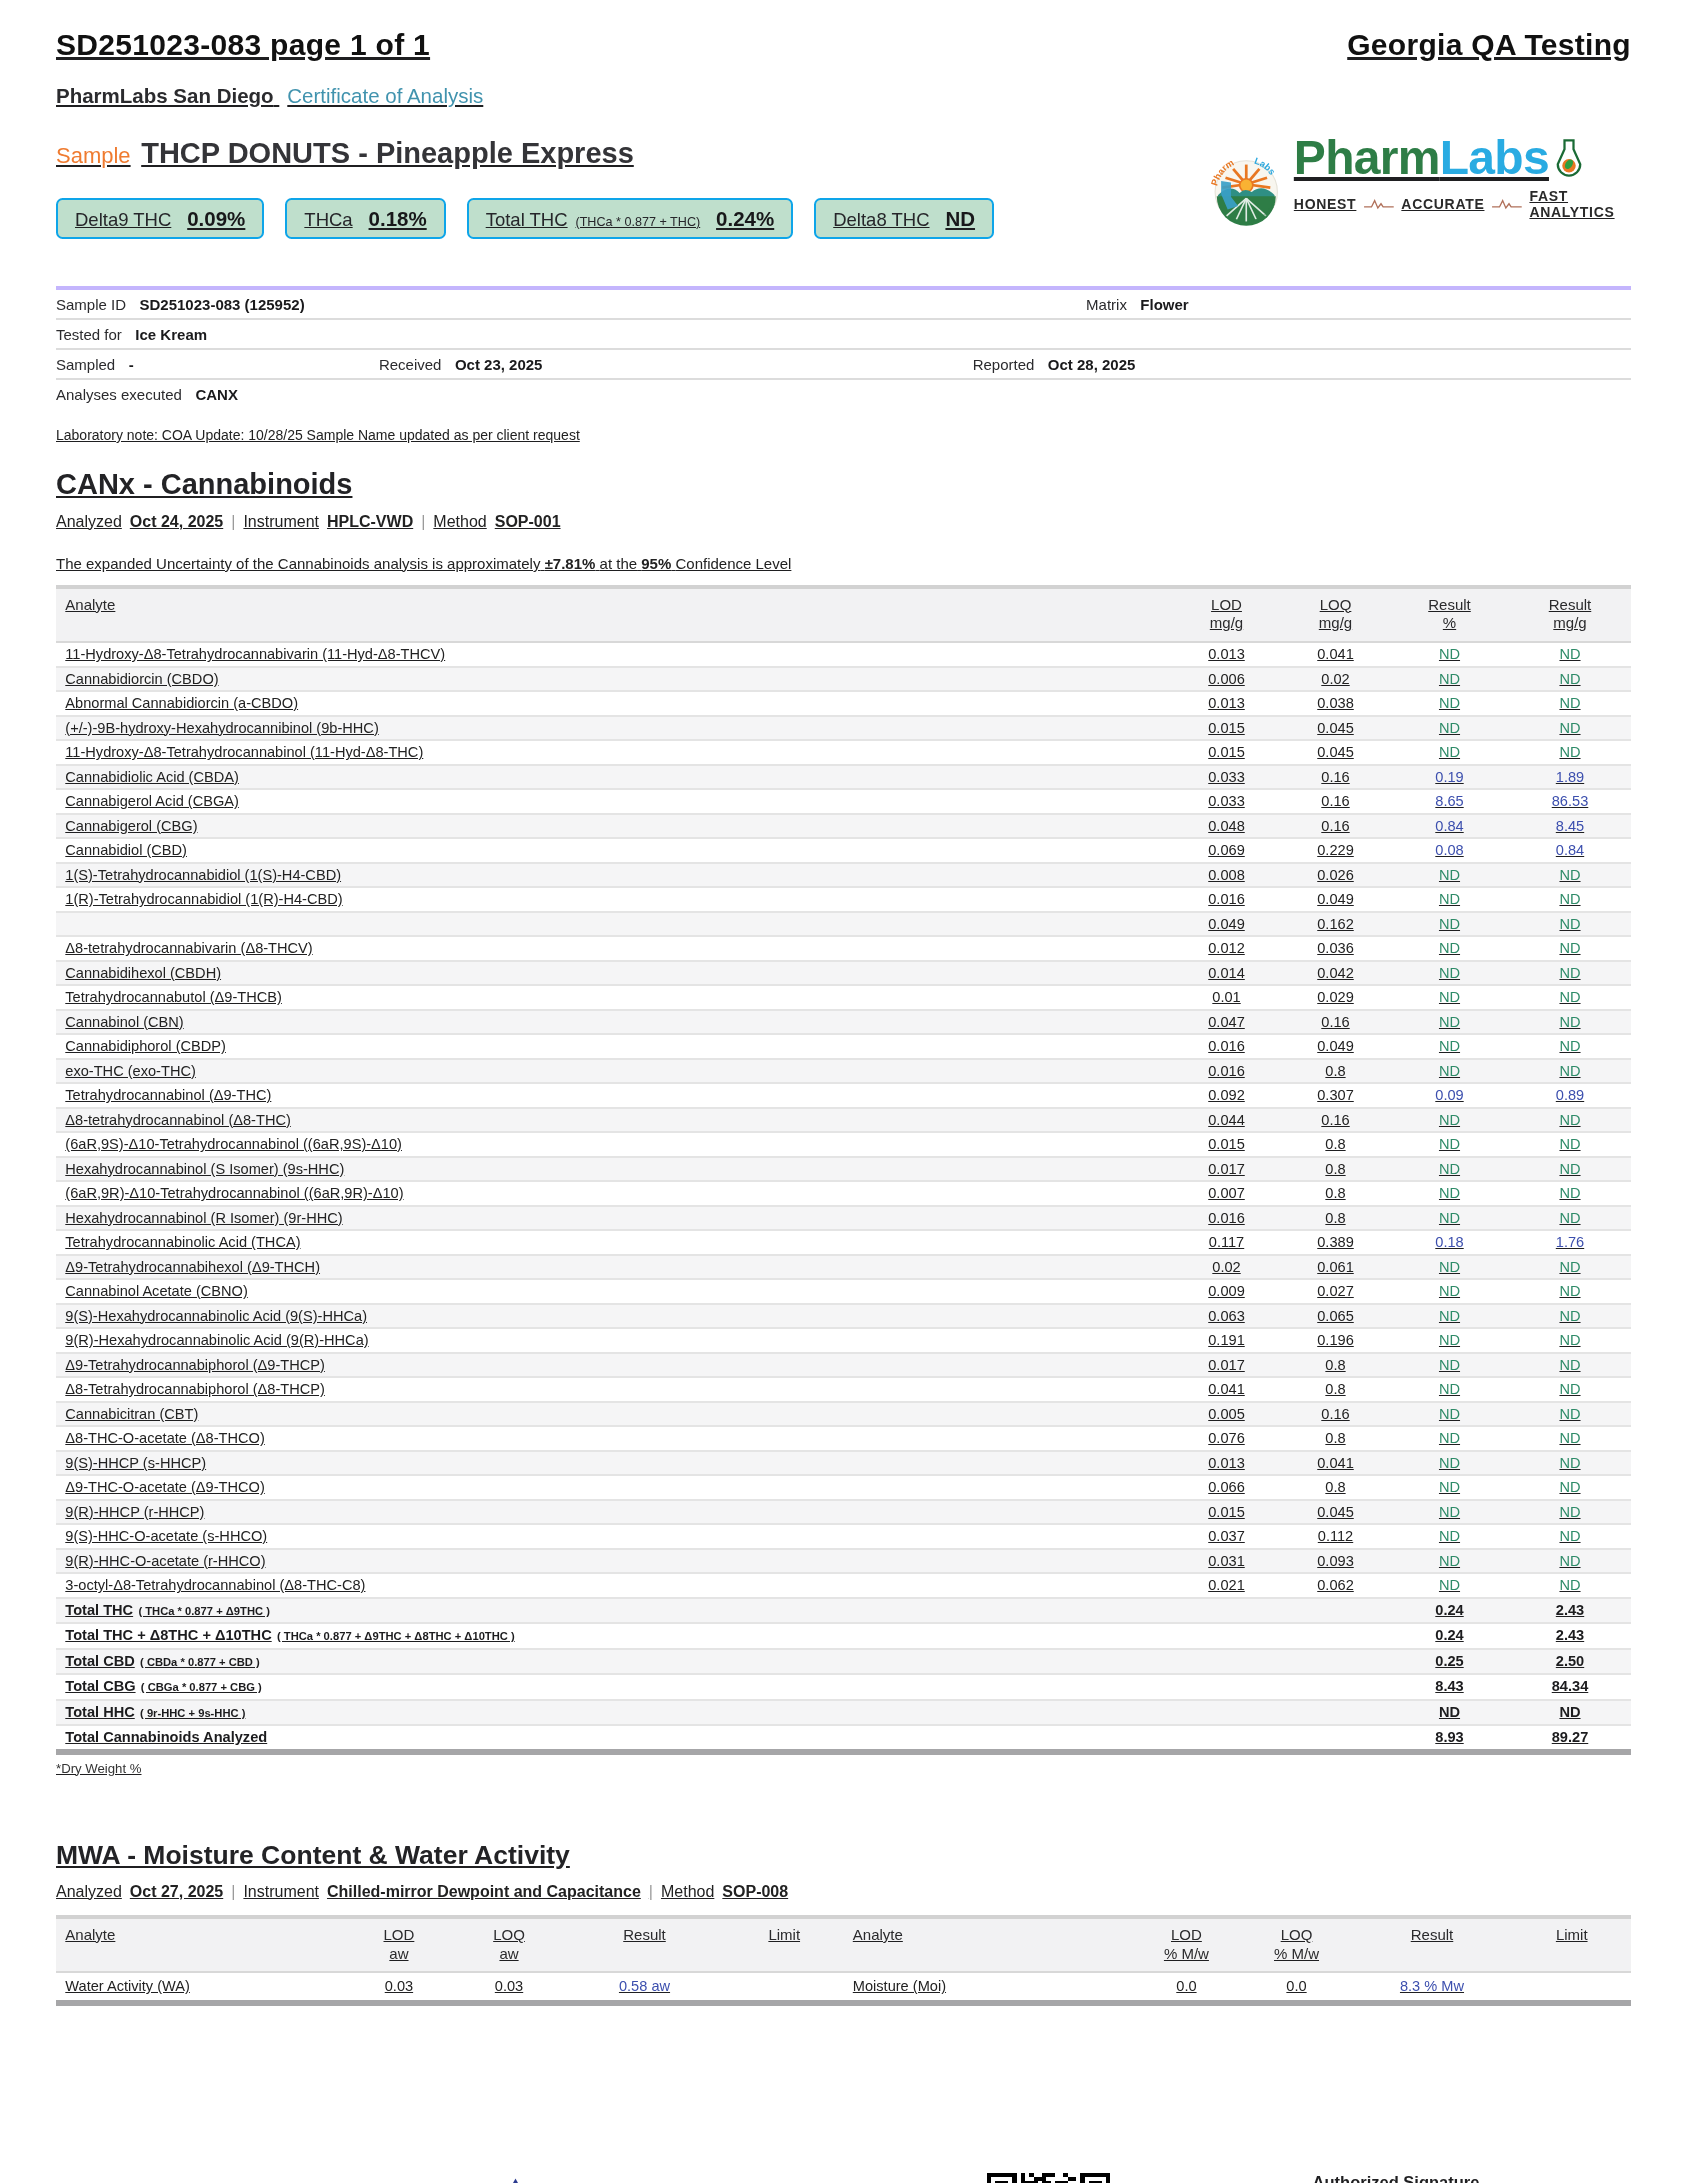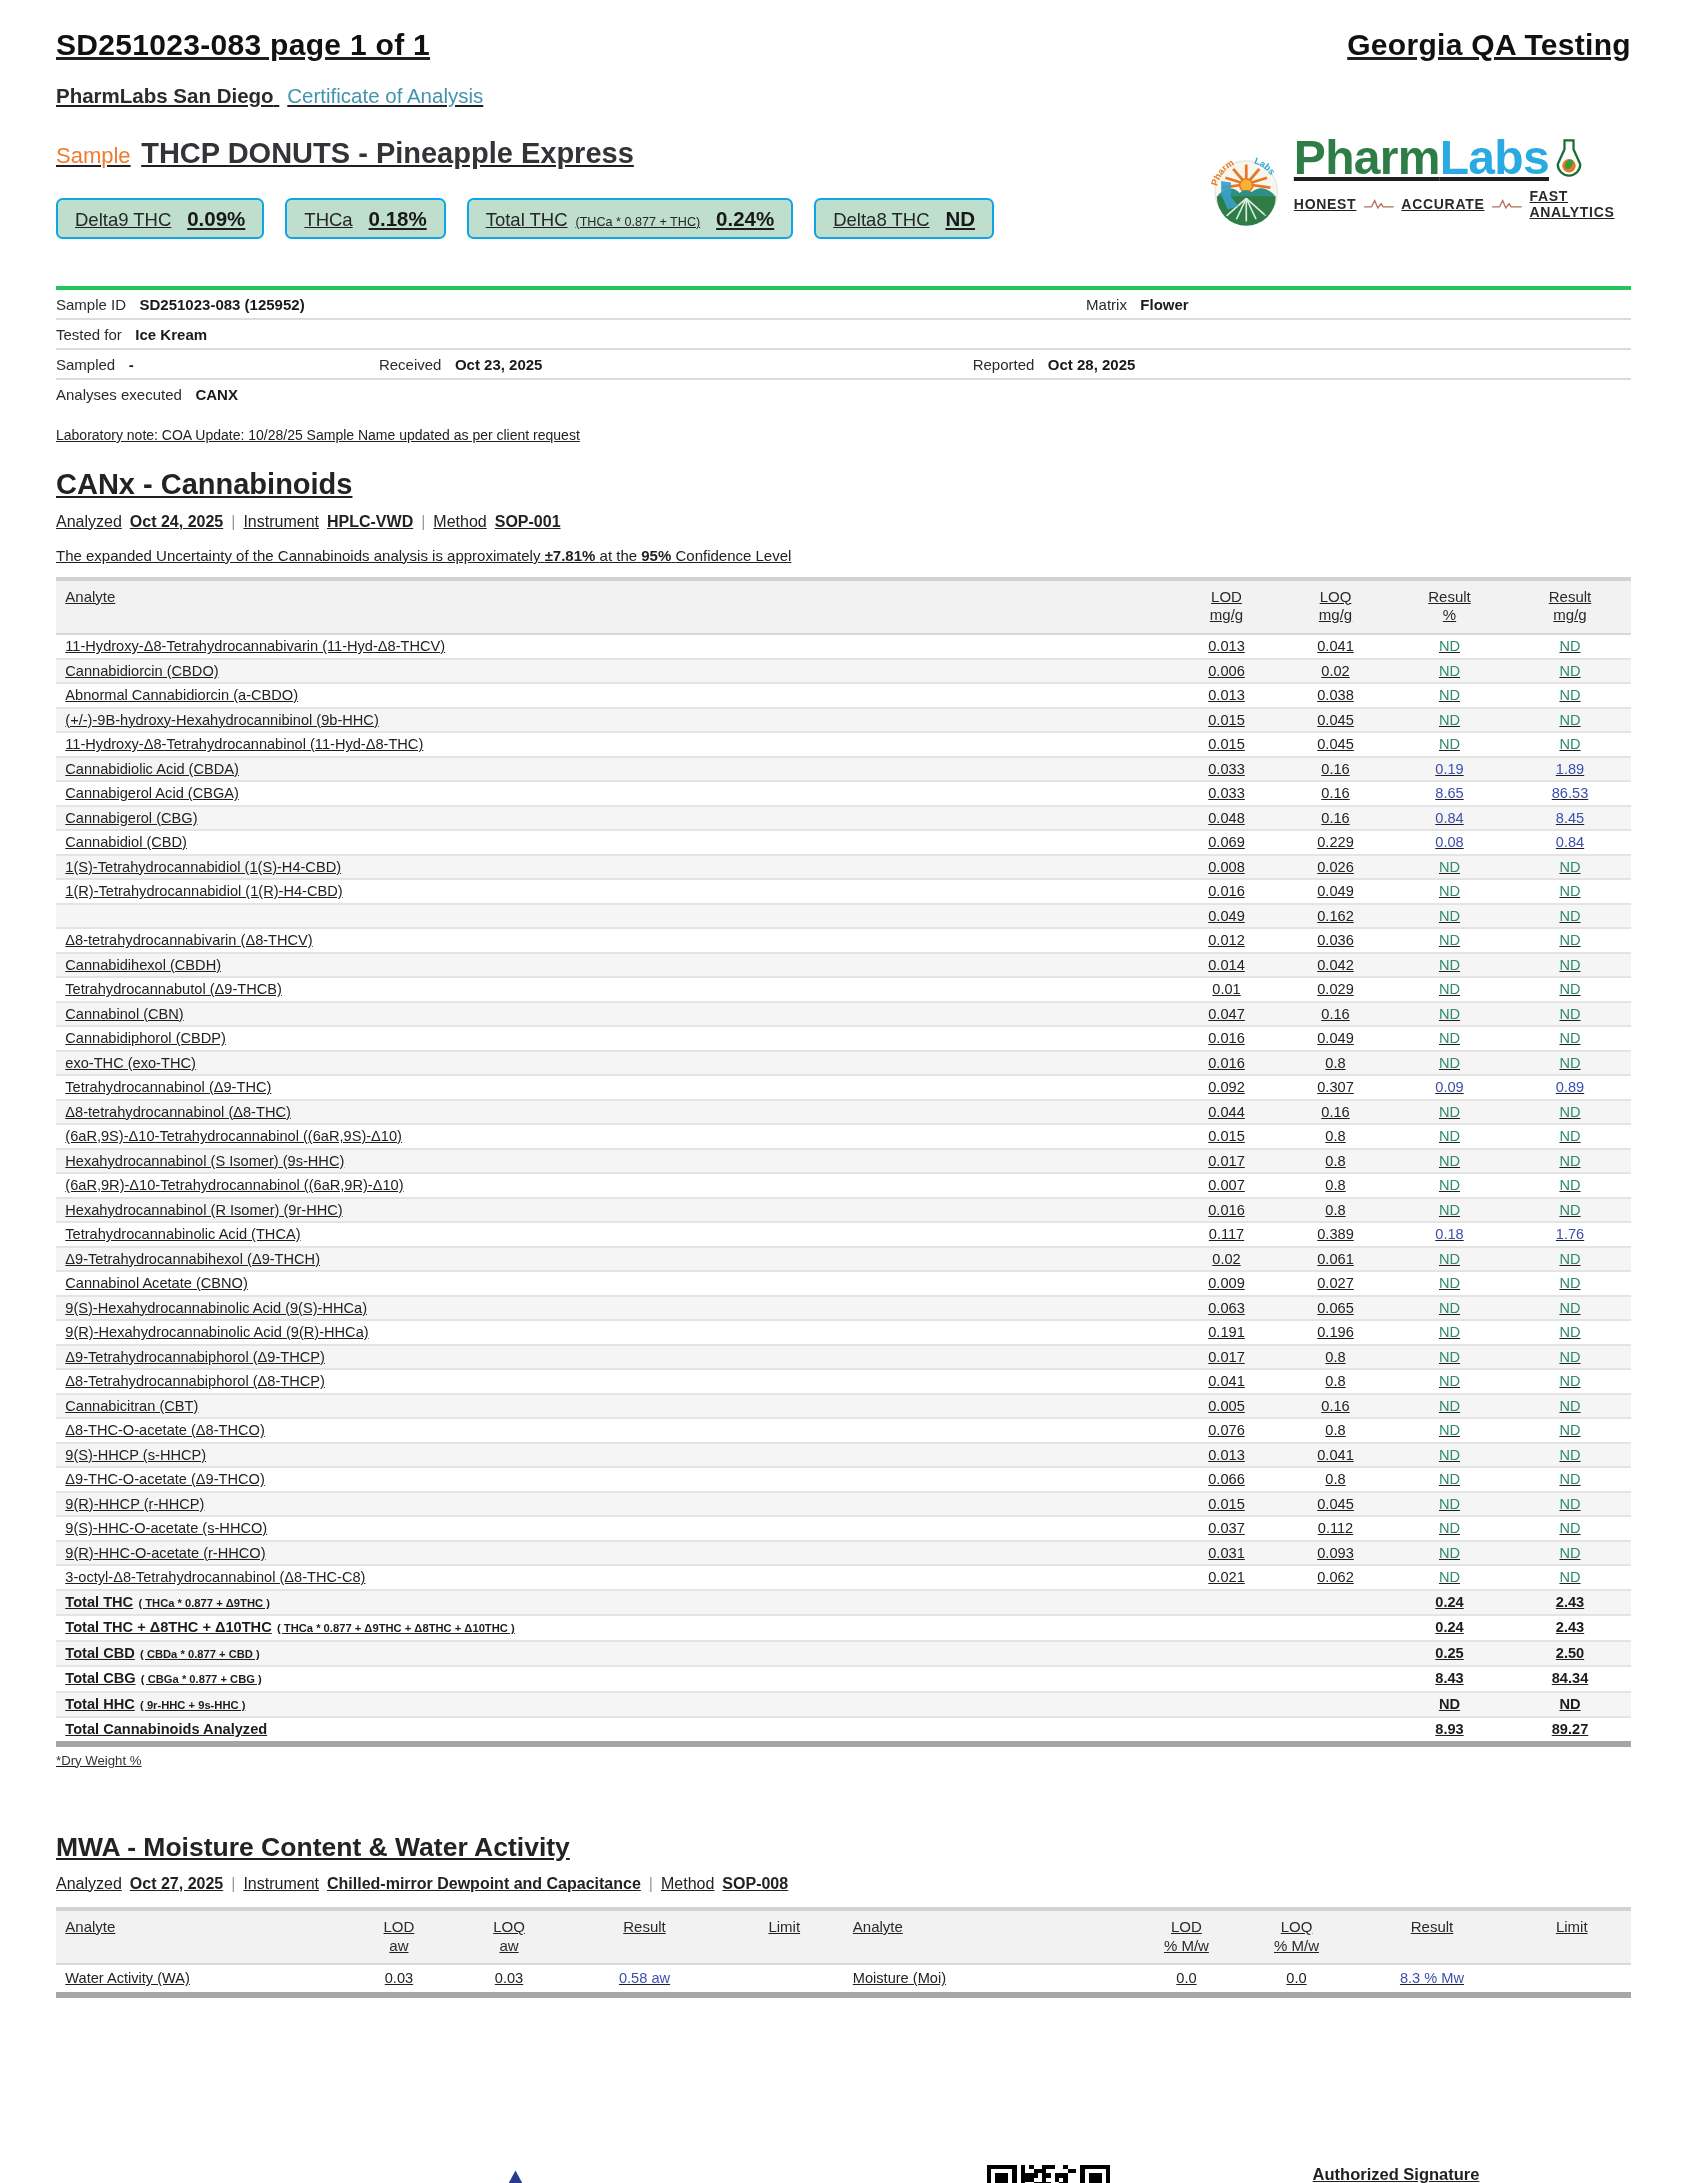--- a/index.html
+++ b/index.html
@@ -30,32 +30,32 @@
   .logo-block{width:423px;display:flex;align-items:flex-start;gap:9.3px;padding-top:46px;}
   .wordmark{display:flex;flex-direction:column;}
   .wm-line{display:flex;align-items:center;}
   .wm-pharm{font-size:48px;font-weight:700;color:#2e7d46;letter-spacing:-0.7px;}
   .wm-labs{font-size:48px;font-weight:700;color:#29abe2;letter-spacing:-0.7px;}
   .tagline{display:flex;align-items:center;gap:6.6px;margin-top:2.6px;}
   .tg{font-size:14px;font-weight:700;color:#2a2a2a;letter-spacing:0.7px;}
   
   .sample-info{margin-top:30px;}
   .si-row{position:relative;height:28px;border-top:2.6px solid #dcdcdc;}
-  .si-row.first{border-top:4px solid #22c55e;}
+  .si-row.first{border-top:4px solid #c4b5fd;}
   .si-pair{position:absolute;top:5.3px;font-size:15px;white-space:nowrap;}
   .si-pair .lab{color:#2b2b2e;}
   .si-pair .val{font-weight:700;margin-left:9.3px;color:#1a1a1c;}
   .lab-note{margin-top:18.5px;font-size:14px;color:#222;}
   
   .section-h1{font-size:29px;font-weight:600;color:#232326;margin:25px 0 0 0;}
   .section-h2{font-size:26.5px;font-weight:600;color:#232326;margin:0;}
   .meta-line{margin-top:12px;font-size:16px;color:#222;display:flex;gap:8px;align-items:baseline;flex-wrap:wrap;}
   .meta-line b{font-weight:700;}
   .pipe{color:#9a9a9a;}
-  .unc-line{margin-top:16px;font-size:15px;color:#222;}
+  .unc-line{margin-top:24px;font-size:15px;color:#222;}
   .unc-line b{font-weight:700;}
   
   .tbl{margin-top:13.2px;border-top:4px solid #d2d2d2;border-bottom:6px solid #a6a6a8;}
   .t-head{display:flex;background:#f2f2f3;border-bottom:2.6px solid #d8d8d8;padding:6.6px 0 8px 0;}
   .t-row{display:flex;border-top:2px solid #e4e4e4;}
   .t-row:first-child{border-top:none;}
   .t-row.alt{background:#f5f5f6;justify-content:flex-end;}
   .c-analyte{flex:1;padding-left:9.3px;text-align:left;}
   .c-lod{width:109px;text-align:center;}
   .c-loq{width:109px;text-align:center;}

